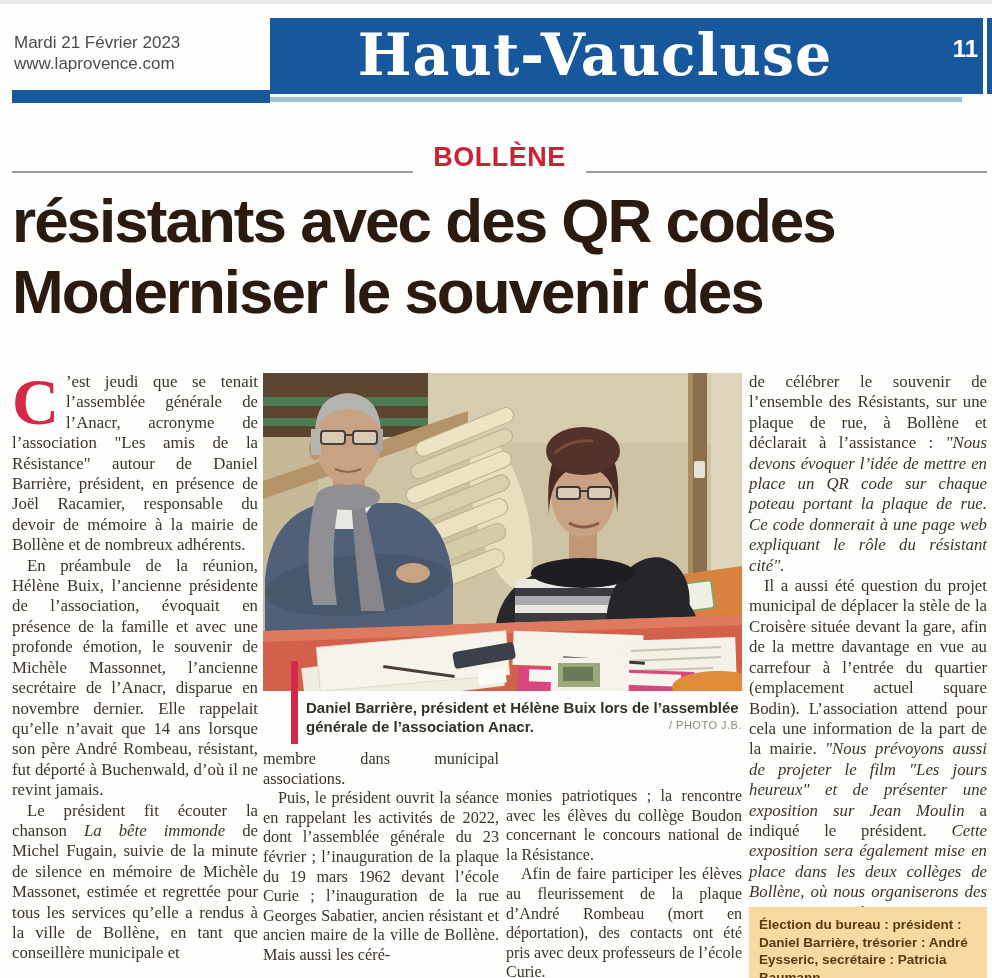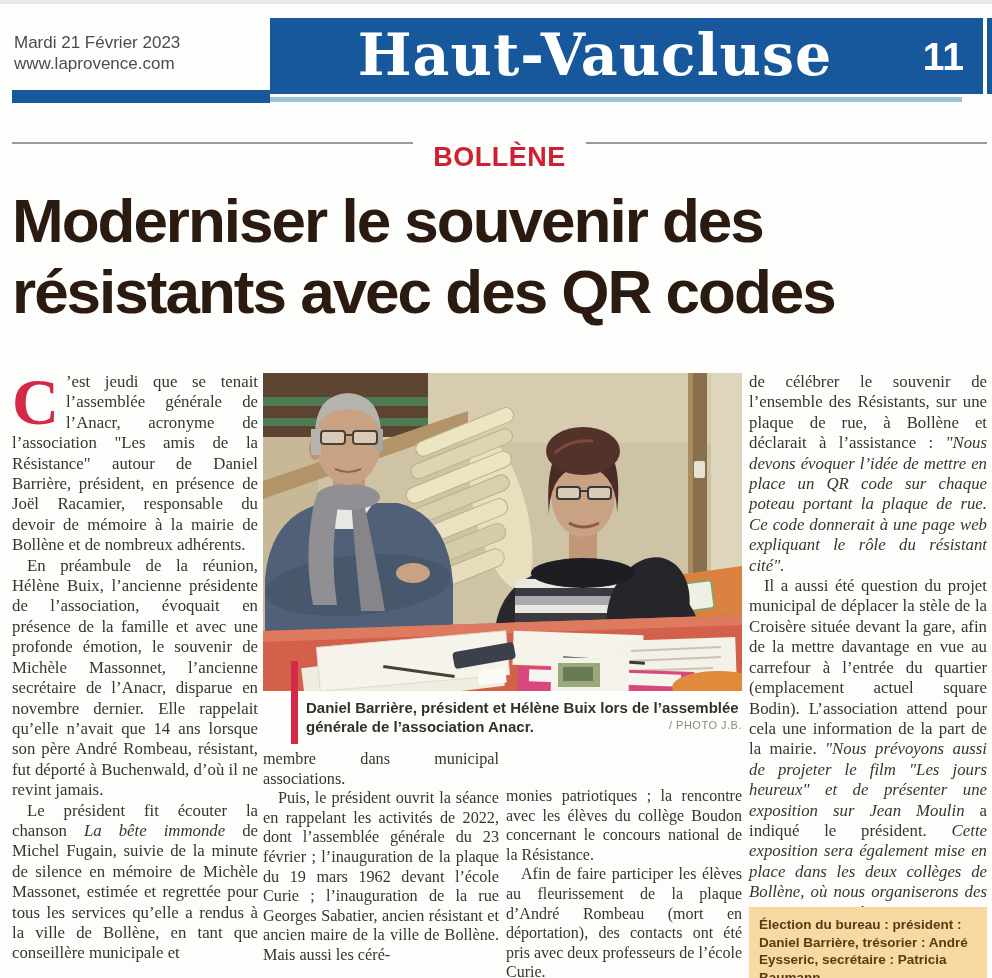--- a/index.html
+++ b/index.html
@@ -25,27 +25,27 @@
     font-family:"Liberation Sans",sans-serif;font-size:17px;line-height:21px;color:#4c4c4c;
   }
   .m-bar-left{position:absolute;left:12px;top:86px;width:258px;height:13px;background:var(--brand-blue);}
   .banner{position:absolute;left:270px;top:14px;right:0;height:76px;background:var(--brand-blue);}
   .banner-title{
     position:absolute;left:0;right:80px;top:0;height:76px;line-height:74px;text-align:center;
     font-family:"DejaVu Serif",serif;font-weight:bold;
     font-size:57px;color:#ffffff;letter-spacing:1px;white-space:nowrap;
   }
   .banner-num{
-    position:absolute;right:36px;top:17px;
-    font-family:"Liberation Sans",sans-serif;font-weight:bold;font-size:39px;color:#ffffff;
+    position:absolute;right:22px;top:17px;
+    font-family:"Liberation Sans",sans-serif;font-weight:bold;font-size:24px;color:#ffffff;
   }
   .banner-sep{position:absolute;right:13px;top:0;width:4px;height:76px;background:#ffffff;}
   .m-underline{position:absolute;left:270px;top:93px;width:692px;height:5px;background:var(--light-blue);}
   
-  .kicker-row{position:absolute;left:12px;width:975px;top:138px;display:flex;align-items:flex-start;}
+  .kicker-row{position:absolute;left:12px;width:975px;top:138px;display:flex;align-items:flex-end;}
   .kicker-line{flex:1;height:2px;background:#9a9a9a;}
   .kicker-label{
     margin:0 20px;font-family:"Liberation Sans",sans-serif;font-weight:bold;
     font-size:27px;letter-spacing:.5px;color:var(--kicker-red);white-space:nowrap;
   }
   
   .headline{
     position:absolute;left:12px;top:181px;width:976px;
     font-family:"Liberation Sans",sans-serif;font-weight:bold;
     font-size:62px;line-height:71px;letter-spacing:-2px;color:var(--headline-ink);
@@ -105,22 +105,22 @@
   </div>
   <div class="m-underline"></div>
 
   <div class="kicker-row">
     <div class="kicker-line"></div>
     <div class="kicker-label">BOLLÈNE</div>
     <div class="kicker-line"></div>
   </div>
 
   <div class="headline">
+    <div>résistants avec des QR codes</div>
     <div>Moderniser le souvenir des</div>
-    <div>résistants avec des QR codes</div>
   </div>
 
   <div class="col" id="col1">
     <p><span class="dropcap">C</span><span>’est jeudi que se tenait l’assemblée générale de l’Anacr, acronyme de l’association "Les amis de la Résistance" autour de Daniel Barrière, président, en présence de Joël Racamier, responsable du devoir de mémoire à la mairie de Bollène et de nombreux adhérents.</span></p>
     <p class="ind">En préambule de la réunion, Hélène Buix, l’ancienne présidente de l’association, évoquait en présence de la famille et avec une profonde émotion, le souvenir de Michèle Massonnet, l’ancienne secrétaire de l’Anacr, disparue en novembre dernier. Elle rappelait qu’elle n’avait que 14 ans lorsque son père André Rombeau, résistant, fut déporté à Buchenwald, d’où il ne revint jamais.</p>
     <p class="ind"><span>Le président fit écouter la chanson </span><span class="it">La bête immonde</span><span> de Michel Fugain, suivie de la minute de silence en mémoire de Michèle Massonet, estimée et regrettée pour tous les services qu’elle a rendus à la ville de Bollène, en tant que conseillère municipale et</span></p>
   </div>
 
   <div class="photo">
     <svg width="479" height="318" viewBox="0 0 479 318" xmlns="http://www.w3.org/2000/svg">

